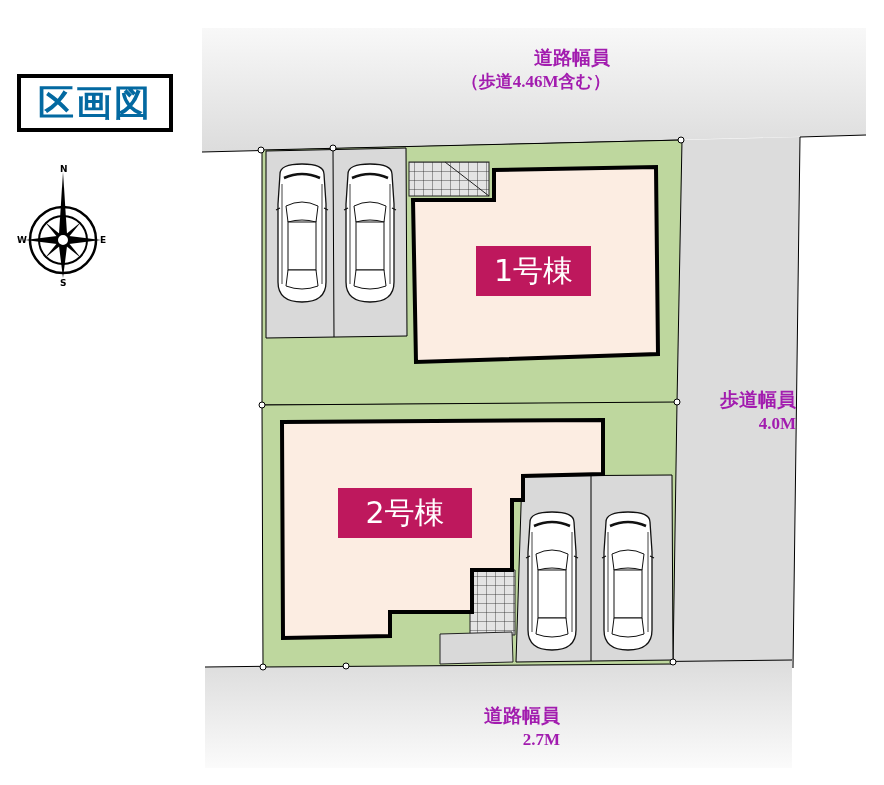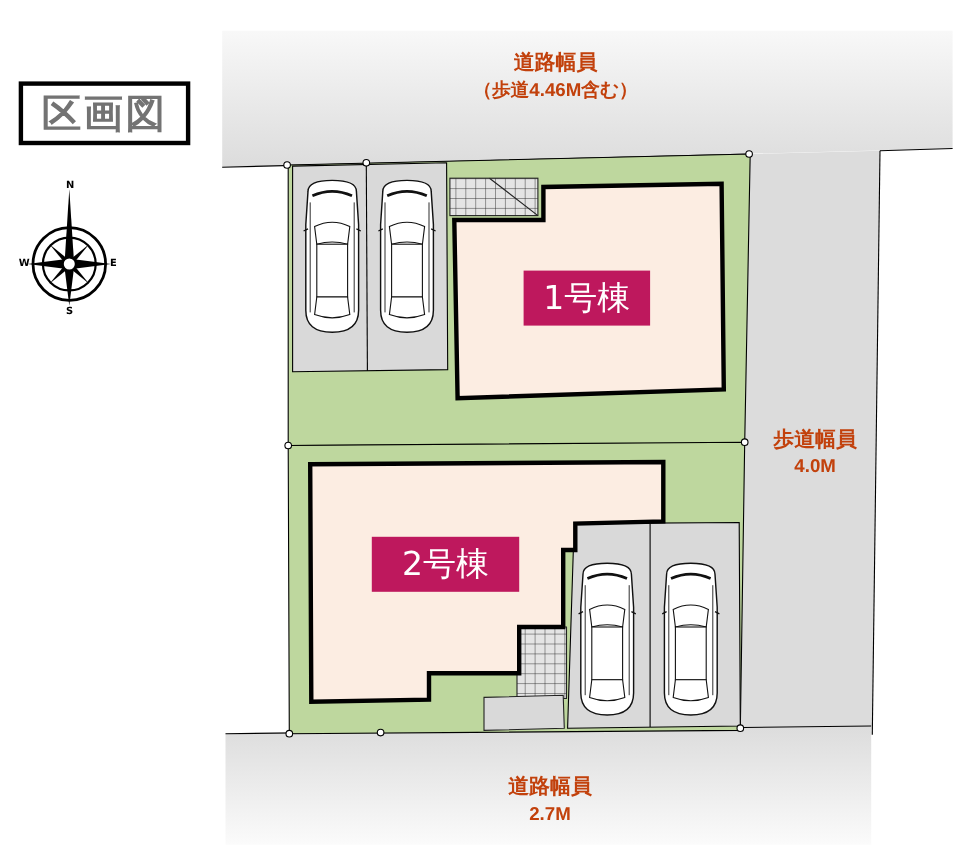--- a/index.html
+++ b/index.html
@@ -2,23 +2,23 @@
 <html><head>
 <meta charset="utf-8">
 <style>
   html, body { margin:0; padding:0; background:#ffffff; }
   body { width:884px; height:785px; position:relative; overflow:hidden;
          font-family:"DejaVu Sans","Liberation Sans",sans-serif; }
   #plan { position:absolute; left:0; top:0; }
   .title-box { position:absolute; left:17px; top:74px; width:156px; height:58px;
                border:4px solid #000; box-sizing:border-box; background:#fff;
                display:flex; align-items:center; justify-content:center;
-               font-size:36px; font-weight:bold; letter-spacing:2px; color:#737373; }
-  .road-label { position:absolute; text-align:center; font-weight:bold; color:#c2410c;
-                font-family:Liberation Sans, sans-serif; line-height:1.3; }
+               font-size:36px; font-weight:bold; letter-spacing:2px; color:#0369a1; }
+  .road-label { position:absolute; text-align:right; font-weight:bold; color:#a21caf;
+                font-family:Liberation Serif, serif; line-height:1.3; }
   .road-label .l1 { font-size:19px; }
   .road-label .l2 { font-size:17px; }
   .bld-label { position:absolute; background:#be185d; color:#fff; font-size:30px;
                display:flex; align-items:center; justify-content:center;
                font-family:"DejaVu Sans","Liberation Sans",sans-serif; }
   .compass-letter { position:absolute; font-size:9px; font-weight:bold; color:#000; }
 </style>
 </head>
 <body>
 

